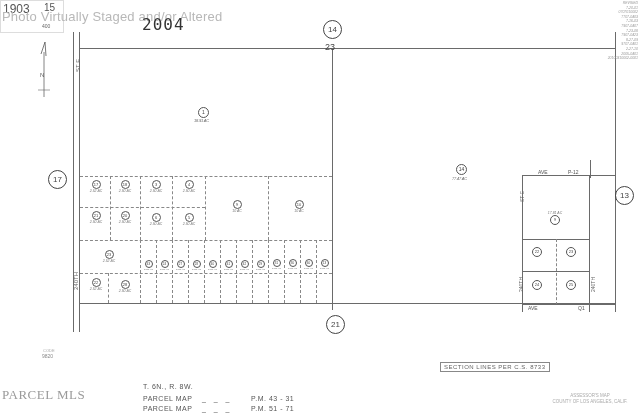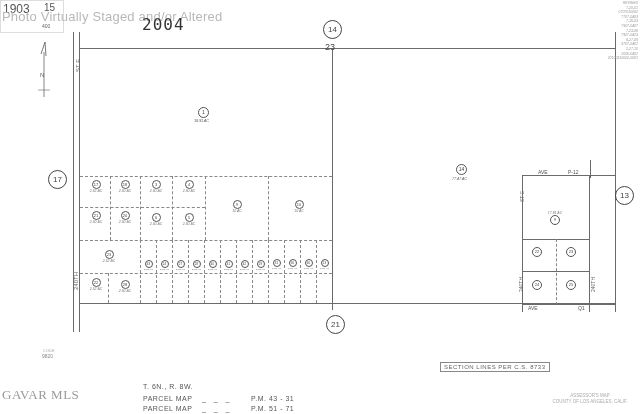--- a/index.html
+++ b/index.html
@@ -246,13 +246,13 @@
 <div class="abs legend" style="left:251px;top:395px;">P.M. 43 - 31</div>
 <div class="abs legend" style="left:143px;top:405px;">PARCEL MAP</div>
 <div class="abs legend" style="left:202px;top:405px;">_ &nbsp; _ &nbsp; _</div>
 <div class="abs legend" style="left:251px;top:405px;">P.M. 51 - 71</div>
 
 <div class="abs credit" style="left:540px;top:393px;width:100px;">
   <div>ASSESSOR'S MAP</div>
   <div>COUNTY OF LOS ANGELES, CALIF.</div>
 </div>
 
-<div class="abs mls" style="left:2px;top:387px;">GAVAR MLS</div>
+<div class="abs mls" style="left:2px;top:387px;">PARCEL MLS</div>
 
 </body></html>

